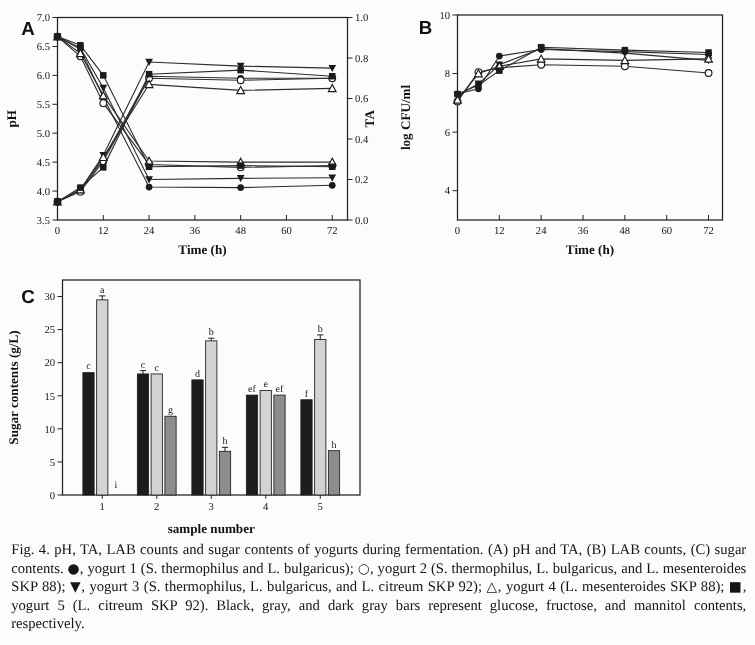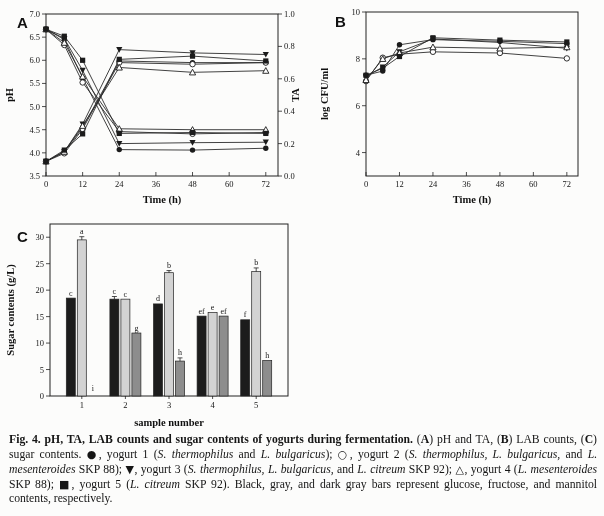--- a/index.html
+++ b/index.html
@@ -4,22 +4,22 @@
 <style>
   html,body{margin:0;padding:0;background:#e9e9e9;}
   .page{position:relative;width:604px;height:516px;background:#fcfcfb;overflow:hidden;
         font-family:"Liberation Serif",serif;color:#111;}
   .chart-svg{position:absolute;}
   #chart-0{left:0;top:0;}
   #chart-1{left:302px;top:0;}
   #chart-2{left:0;top:210px;}
   .caption{position:absolute;left:9px;right:7px;top:433px;font-size:11.7px;line-height:1.27;
            text-align:justify;color:#151515;}
-  .caption .b{font-weight:bold;}
-  .caption .i{font-style:italic;}
+  .caption .b{font-weight:normal;}
+  .caption .i{}
   .caption .sym{font-family:"DejaVu Sans",sans-serif;font-size:11px;}
   .tick{font-family:"Liberation Serif",serif;font-size:8.5px;fill:#161616;}
   .axis-label{font-family:"Liberation Serif",serif;font-size:10.5px;font-weight:bold;fill:#111;}
   .panel-label{font-family:"Liberation Sans",sans-serif;font-size:15px;font-weight:bold;fill:#111;}
   .bar-label{font-family:"Liberation Serif",serif;font-size:8px;fill:#161616;}
 </style>
 </head>
 <body>
 
 <div class="page">

